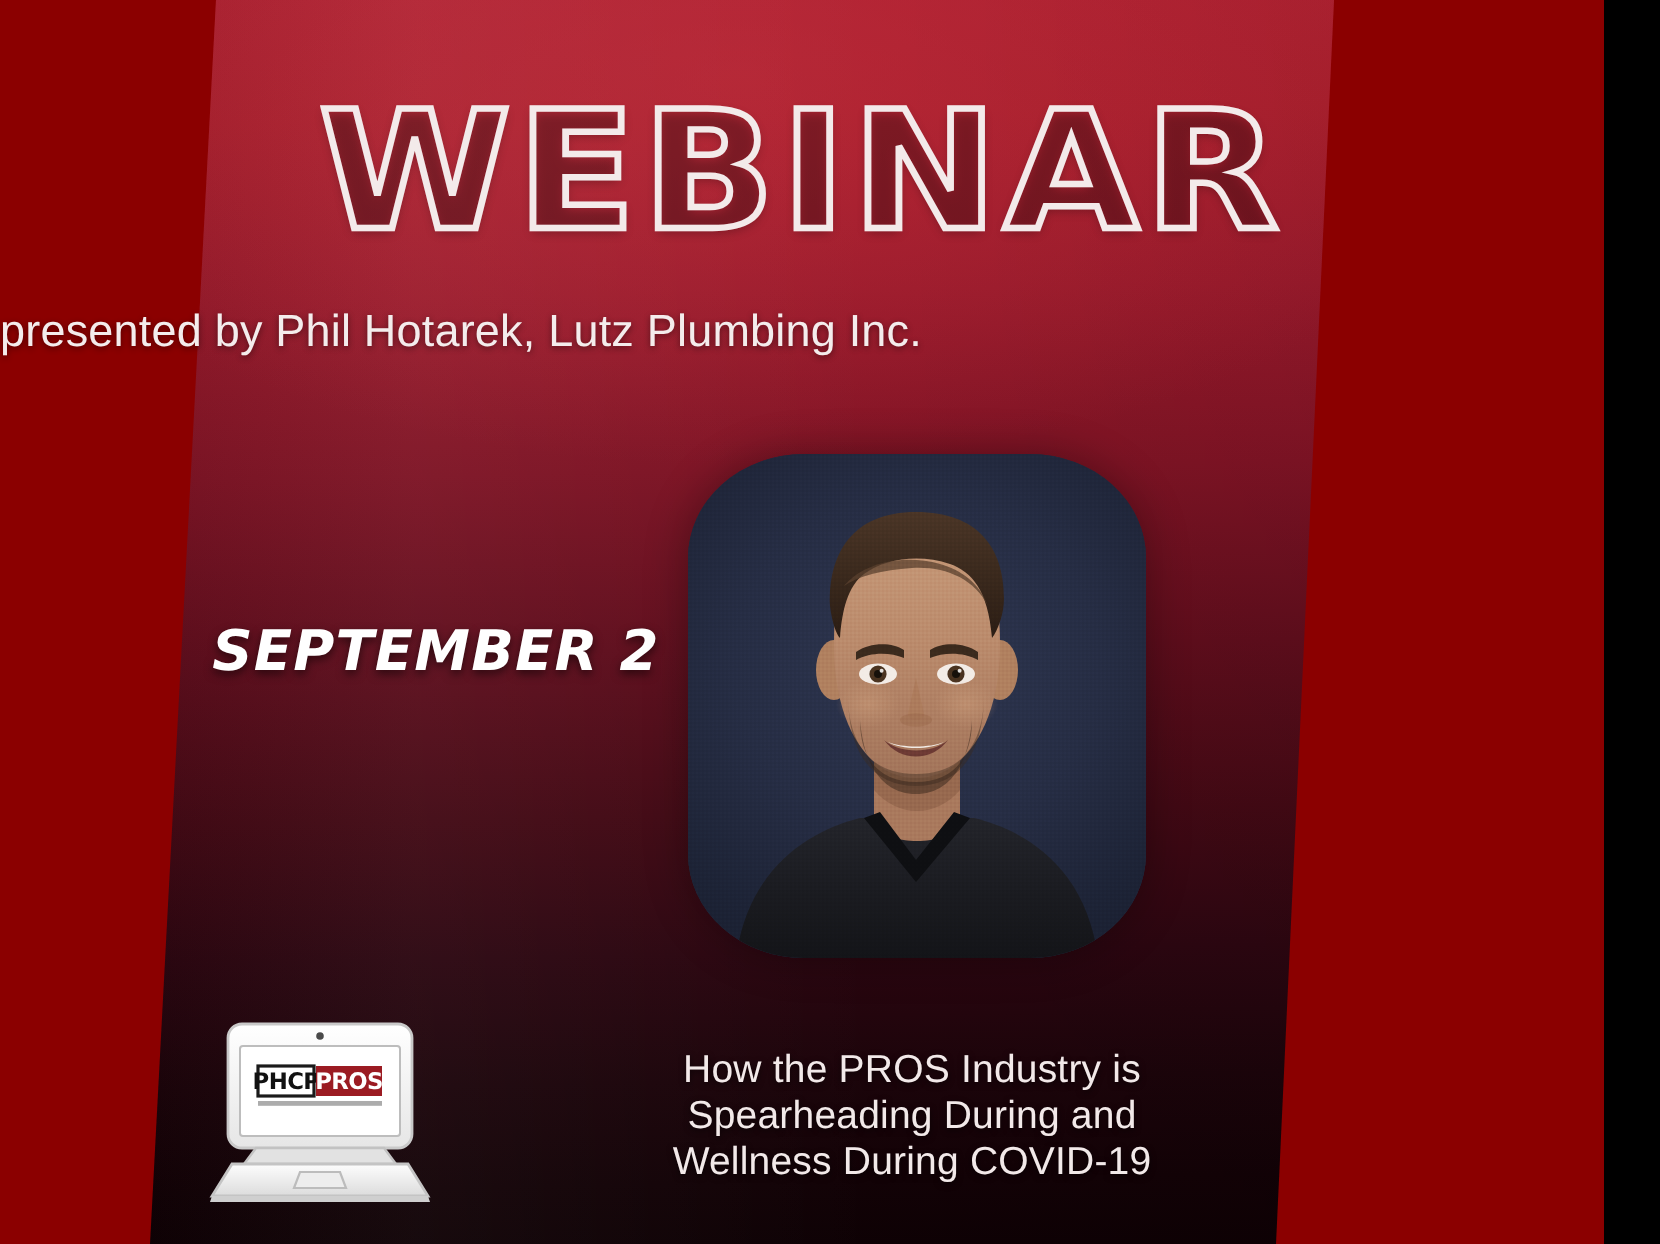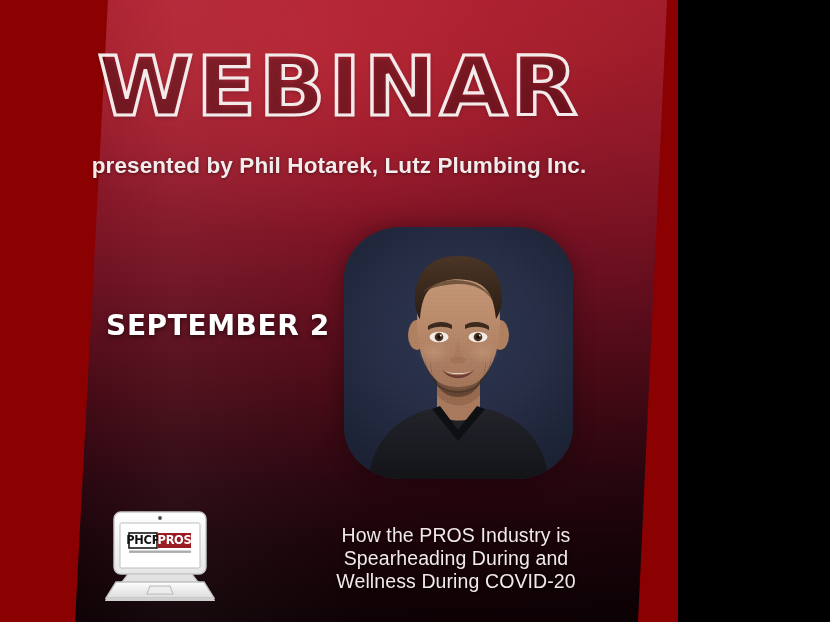--- a/index.html
+++ b/index.html
@@ -3,21 +3,21 @@
 <meta charset="utf-8">
 <title>Webinar Promo Graphic</title>
 <style>
   html, body {
     margin: 0;
     padding: 0;
     background: #000;
   }
   #poster {
     position: relative;
-    width: 678px;
+    width: 802px;
     height: 622px;
     overflow: hidden;
     font-family: "Liberation Sans", sans-serif;
     background: #1d4ed8;
   }
 
   
   .backdrop {
     position: absolute;
     inset: 0;
@@ -82,24 +82,23 @@
     transform-origin: 50% 50%;
     text-shadow: 0 2px 5px rgba(0,0,0,0.30);
     white-space: nowrap;
   }
 
   .subhead {
     position: absolute;
     left: 0;
     right: 0;
     top: 154px;
-    text-align: center;
     font-size: 22.5px;
     line-height: 1.1;
-    font-weight: 700;
+    font-weight: 400;
     color: #f4ecec;
     letter-spacing: 0.1px;
     white-space: nowrap;
     text-shadow: 0 1px 3px rgba(0,0,0,0.45);
   }
 
   
   .datetime {
     position: absolute;
     left: 88px;
@@ -107,21 +106,21 @@
     width: 260px;
     text-align: center;
     color: #ffffff;
     font-family: "DejaVu Sans", "Liberation Sans", sans-serif;
     font-weight: 700;
     font-size: 28px;
     line-height: 1.46;
     letter-spacing: 0.6px;
     text-shadow: 0 2px 5px rgba(0,0,0,0.55);
   }
-  .datetime .line { display: block; white-space: nowrap; }
+  .datetime .line { display: block; white-space: nowrap; font-style: italic; }
 
   
   .portrait {
     position: absolute;
     left: 344px;
     top: 227px;
     width: 229px;
     height: 252px;
     border-radius: 58px / 52px;
     overflow: hidden;
@@ -255,21 +254,21 @@
 
       <ellipse cx="90" cy="125" rx="16" ry="12" fill="url(#cheek)"></ellipse>
       <ellipse cx="139" cy="125" rx="16" ry="12" fill="url(#cheek)"></ellipse>
     </svg>
     <div class="portrait-noise"></div>
   </div>
 
   <div class="description">
     <span class="line">How the PROS Industry is</span>
     <span class="line">Spearheading During and</span>
-    <span class="line">Wellness During COVID-20</span>
+    <span class="line">Wellness During COVID-19</span>
   </div>
 
   <div class="logo-laptop">
     <svg viewBox="0 0 124 97">
       <defs>
         <linearGradient id="lidg" x1="0" y1="0" x2="0" y2="1">
           <stop offset="0%" stop-color="#ffffff"></stop>
           <stop offset="100%" stop-color="#e6e6e6"></stop>
         </linearGradient>
         <linearGradient id="baseg" x1="0" y1="0" x2="0" y2="1">

